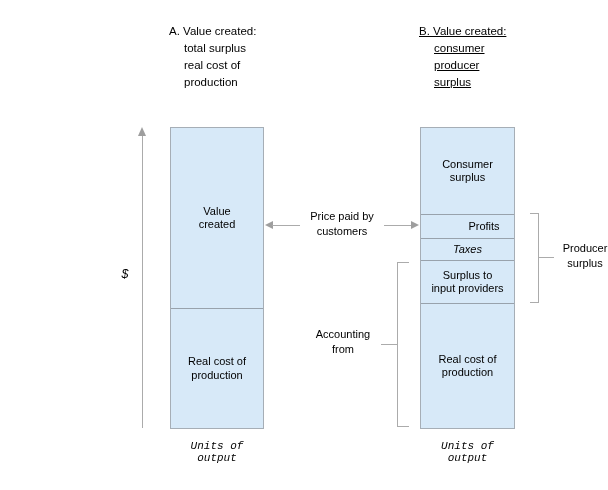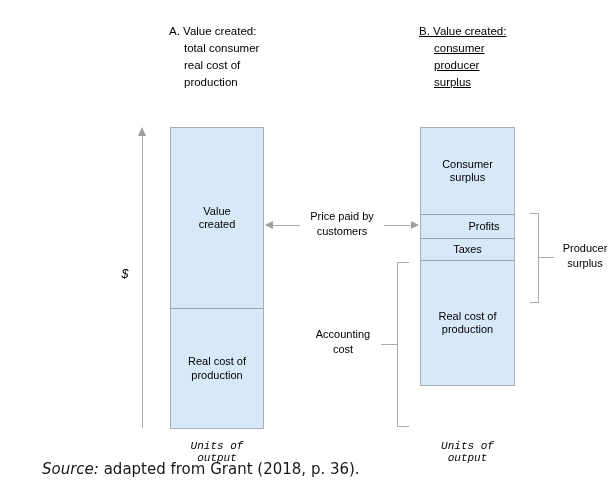--- a/index.html
+++ b/index.html
@@ -39,21 +39,21 @@
   .dollar{font-style:italic; font-size:12.5px; text-align:center;}
   .source{font-family:"DejaVu Sans", sans-serif; font-size:15px; color:var(--source); white-space:nowrap;}
 </style>
 </head>
 <body>
 
 <div id="canvas">
 
   <div class="abs heading" style="left:137px; top:23px;">
     <div>A. Value created:</div>
-    <div class="ind">total consumer</div>
+    <div class="ind">total surplus</div>
     <div class="ind">real cost of</div>
     <div class="ind">production</div>
   </div>
 
   <div class="abs heading" style="left:387px; top:23px;text-decoration:underline;">
     <div>B. Value created:</div>
     <div class="ind">consumer</div>
     <div class="ind">producer</div>
     <div class="ind">surplus</div>
   </div>
@@ -74,46 +74,47 @@
   </div>
 
   <div class="abs col" style="left:388px; top:127px; width:95px;">
     <div class="seg" style="height:86px;">
       <span class="seg-label">Consumer
 surplus</span>
     </div>
     <div class="seg" style="height:24px;padding-left:33px;">
       <span class="seg-label">Profits</span>
     </div>
-    <div class="seg" style="height:22px;">
+    <div class="seg" style="height:22px;font-style:italic;">
       <span class="seg-label">Taxes</span>
+    </div>
+    <div class="seg" style="height:43px;">
+      <span class="seg-label">Surplus to
+input providers</span>
     </div>
     <div class="seg" style="height:125px;">
       <span class="seg-label">Real cost of
 production</span>
     </div>
   </div>
 
   <div class="abs ann" style="left:260px; top:209px; width:100px;">Price paid by
 customers</div>
   <div class="abs tri tri-left" style="left:233px; top:221px;"></div>
   <div class="abs hline" style="left:240px; top:225px; width:28px;"></div>
   <div class="abs hline" style="left:352px; top:225px; width:28px;"></div>
   <div class="abs tri tri-right" style="left:379px; top:221px;"></div>
 
   <div class="abs ann" style="left:277px; top:327px; width:68px;">Accounting
-cost</div>
+from</div>
   <div class="abs hline" style="left:349px; top:344px; width:17px;"></div>
   <div class="abs bracket-left" style="left:365px; top:262px; width:12px; height:165px;"></div>
 
   <div class="abs bracket-right" style="left:498px; top:213px; width:9px; height:90px;"></div>
   <div class="abs hline" style="left:506px; top:257px; width:16px;"></div>
   <div class="abs ann" style="left:520px; top:241px; width:66px;">Producer
 surplus</div>
 
   <div class="abs axis-label" style="left:137px; top:440px; width:96px;">Units of output</div>
   <div class="abs axis-label" style="left:387px; top:440px; width:97px;">Units of output</div>
 
-  <div class="abs source" style="left:10px; top:460px;">
-    <i>Source:</i><span> adapted from Grant (2018, p. 36).</span>
-  </div>
 
 </div>
 
 </body></html>

